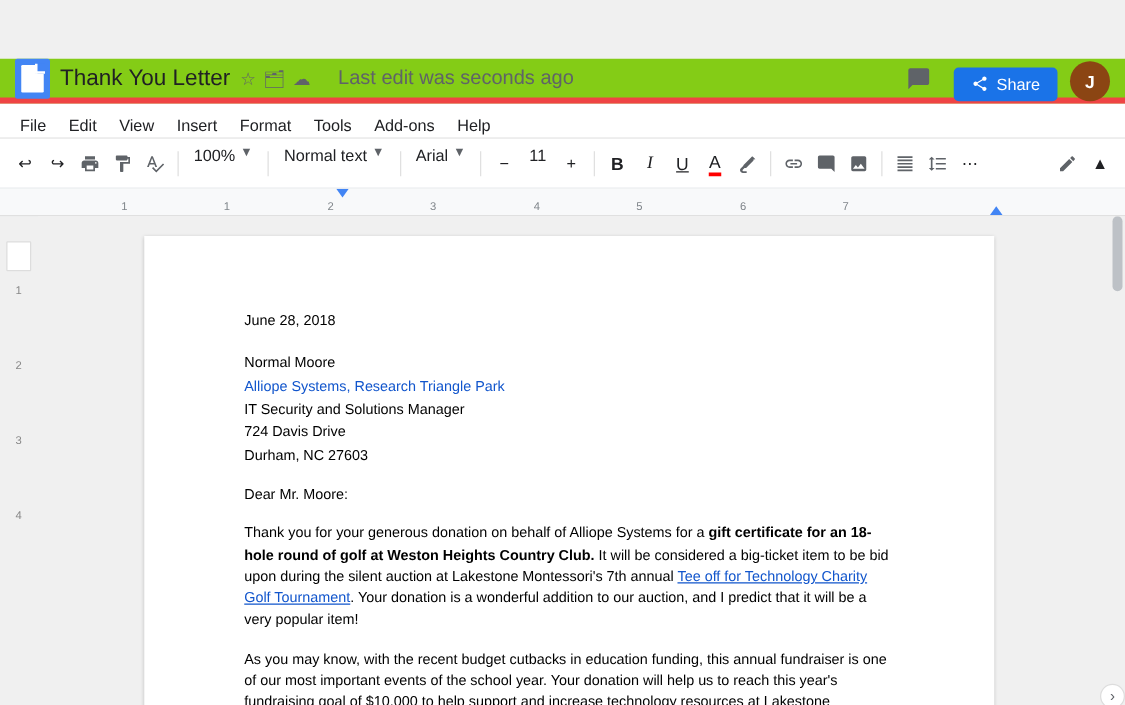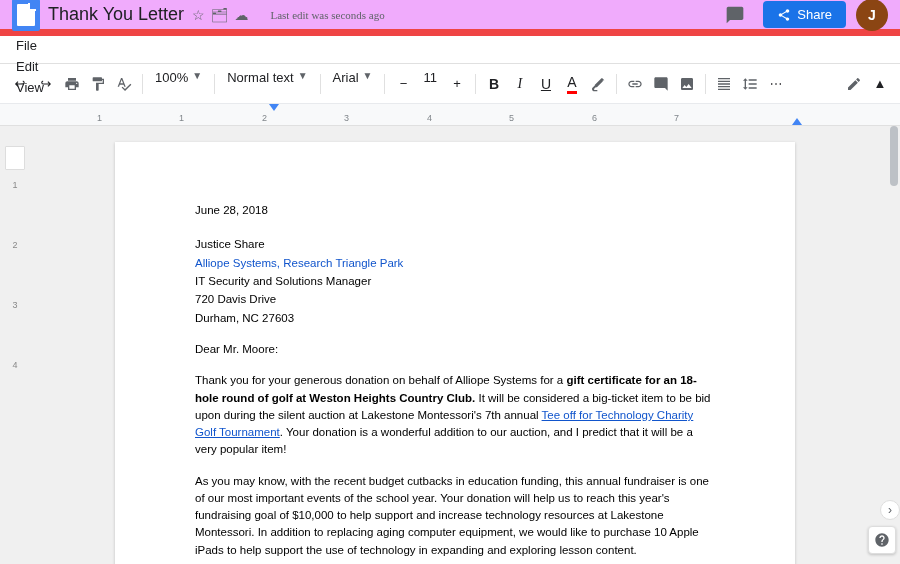--- a/index.html
+++ b/index.html
@@ -1,25 +1,26 @@
 <!DOCTYPE html>
 <html><head>
   <meta charset="utf-8">
   <style>
     * { box-sizing: border-box; margin: 0; padding: 0; }
     body { font-family: Arial, sans-serif; font-size: 13px; background: #f0f0f0; overflow: hidden; height: 564px; width: 900px; }
 
     
     #title-bar {
       height: 36px;
-      background: #f0abfc;
+      background: #84cc16;
       display: flex;
       align-items: center;
       padding: 0 12px;
-      border-bottom: 7px solid #ef4444;
+      border-bottom: 5px solid #ef4444;
+      margin-top: 47px;
     }
     #doc-icon {
       width: 28px;
       height: 32px;
       background: #4285f4;
       border-radius: 2px;
       display: flex;
       align-items: center;
       justify-content: center;
       margin-right: 8px;
@@ -53,28 +54,27 @@
       font-weight: 400;
     }
     .title-icon {
       color: #5f6368;
       font-size: 14px;
       margin-right: 6px;
       cursor: pointer;
     }
     #last-edit {
       margin-left: 16px;
-      font-size: 11px;
+      font-size: 16px;
       color: #5f6368;
       flex: 1;
-      font-family: Liberation Serif, serif;
     }
     #header-right {
       display: flex;
-      align-items: center;
+      align-items: flex-end;
       gap: 10px;
     }
     #comment-icon-btn {
       width: 36px;
       height: 36px;
       display: flex;
       align-items: center;
       justify-content: center;
       cursor: pointer;
       border-radius: 50%;
@@ -105,25 +105,24 @@
       color: white;
       font-size: 14px;
       font-weight: bold;
     }
 
     
     #menu-bar {
       height: 28px;
       background: #fff;
       display: flex;
-      align-items: flex-start;
+      align-items: flex-end;
       padding: 0 8px;
       border-bottom: 1px solid #e0e0e0;
       gap: 2px;
-      flex-direction: column;
     }
     .menu-item {
       padding: 2px 8px;
       font-size: 13px;
       color: #202124;
       cursor: pointer;
       border-radius: 3px;
     }
 
     
@@ -473,24 +472,24 @@
     <div style="font-size:9px;color:#888;margin-top:-30px">1</div>
     <div style="font-size:9px;color:#888;margin-top:10px">2</div>
     <div style="font-size:9px;color:#888;margin-top:10px">3</div>
     <div style="font-size:9px;color:#888;margin-top:10px">4</div>
   </div>
 
   <div id="scroll-area">
     <div id="page">
       <div class="doc-date">June 28, 2018</div>
       <div class="doc-address">
-        <div>Justice Share</div>
+        <div>Normal Moore</div>
         <div><span style="color:#1155cc">Alliope Systems, Research Triangle Park</span></div>
         <div>IT Security and Solutions Manager</div>
-        <div>720 Davis Drive</div>
+        <div>724 Davis Drive</div>
         <div>Durham, NC 27603</div>
       </div>
       <div class="doc-greeting">Dear Mr. Moore:</div>
       <div class="doc-para">
         <span>Thank you for your generous donation on behalf of Alliope Systems for a </span><span class="bold">gift certificate for an 18-hole round of golf at Weston Heights Country Club.</span><span> It will be considered a big-ticket item to be bid upon during the silent auction at Lakestone Montessori's 7th annual </span><span class="link-style">Tee off for Technology Charity Golf Tournament</span><span>. Your donation is a wonderful addition to our auction, and I predict that it will be a very popular item!</span>
       </div>
       <div class="doc-para">As you may know, with the recent budget cutbacks in education funding, this annual fundraiser is one of our most important events of the school year. Your donation will help us to reach this year's fundraising goal of $10,000 to help support and increase technology resources at Lakestone Montessori. In addition to replacing aging computer equipment, we would like to purchase 10 Apple iPads to help support the use of technology in expanding and exploring lesson content.</div>
     </div>
   </div>
 

